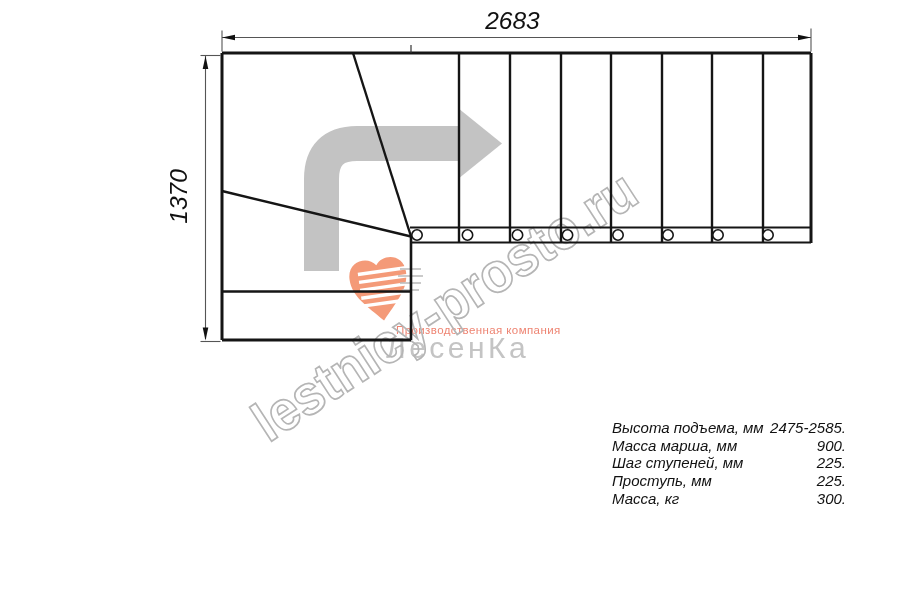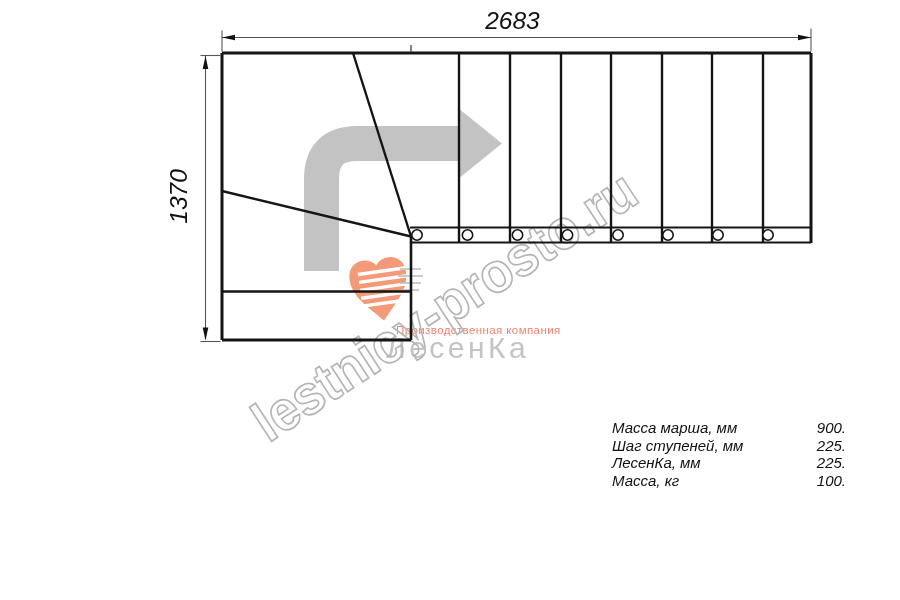--- a/index.html
+++ b/index.html
@@ -128,30 +128,34 @@
       <polygon points="205.5,56 202.7,69 208.3,69"></polygon>
       <polygon points="205.5,340.5 202.7,327.5 208.3,327.5"></polygon>
     </g>
 
     <text x="512.5" y="29" text-anchor="middle" font-family="Liberation Sans, sans-serif" font-style="italic" font-size="24.5" fill="#111">2683</text>
     <text transform="translate(187,196.5) rotate(-90)" text-anchor="middle" font-family="Liberation Sans, sans-serif" font-style="italic" font-size="24.5" fill="#111">1370</text>
   </svg>
 
   <div class="spec-table">
     <div class="spec-row">
+      <span class="spec-label">Высота подъема, мм</span>
+      <span class="spec-value">2475-2585.</span>
+    </div>
+    <div class="spec-row">
       <span class="spec-label">Масса марша, мм</span>
       <span class="spec-value">900.</span>
     </div>
     <div class="spec-row">
       <span class="spec-label">Шаг ступеней, мм</span>
       <span class="spec-value">225.</span>
     </div>
     <div class="spec-row">
-      <span class="spec-label">ЛесенКа, мм</span>
+      <span class="spec-label">Проступь, мм</span>
       <span class="spec-value">225.</span>
     </div>
     <div class="spec-row">
       <span class="spec-label">Масса, кг</span>
-      <span class="spec-value">100.</span>
+      <span class="spec-value">300.</span>
     </div>
   </div>
 
 </div>
 
 </body></html>

